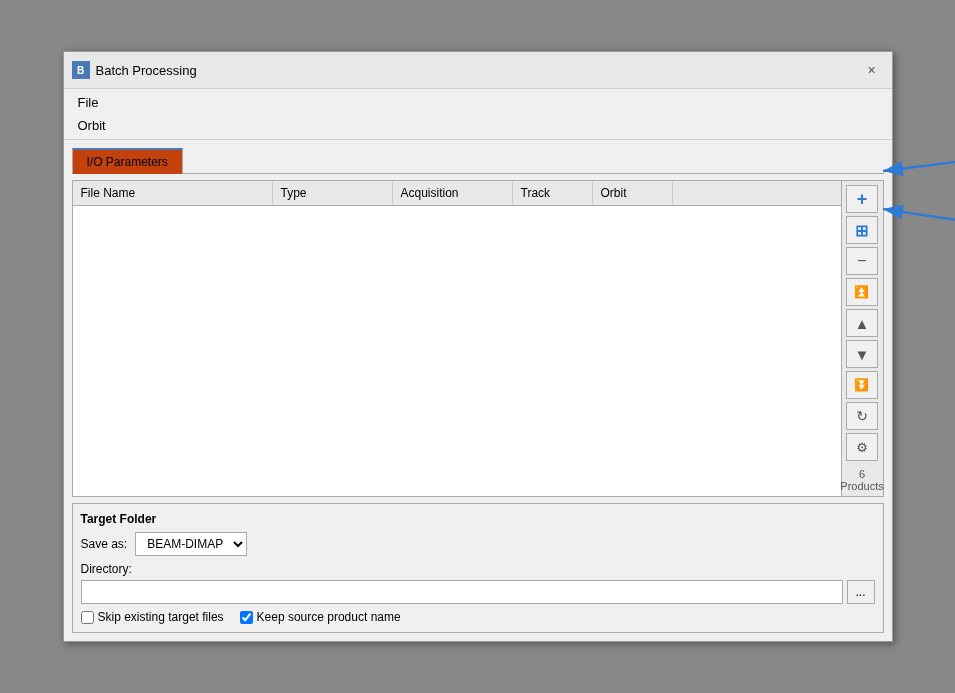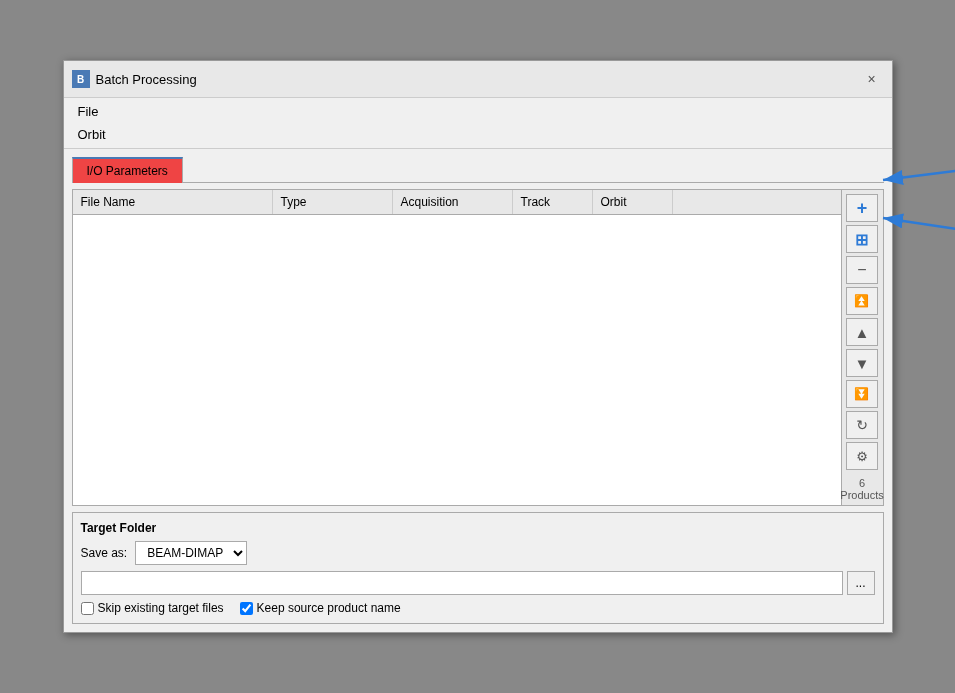--- a/index.html
+++ b/index.html
@@ -88,21 +88,21 @@
       padding: 5px 14px;
       background: #f0f0f0;
       border: 1px solid #aaa;
       border-bottom: none;
       cursor: pointer;
       font-size: 12px;
       color: #000;
       margin-bottom: -1px;
     }
     .tab.active {
-      background: #ef4444;
+      background: #c2410c;
       border-top: 2px solid #4a7ab5;
       z-index: 1;
     }
     .main-panel {
       display: flex;
       flex: 1;
       gap: 0;
       border: 1px solid #aaa;
       background: #fff;
     }
@@ -306,20 +306,21 @@
       <div class="target-folder-section">
         <div class="section-title">Target Folder</div>
         <div class="save-as-row">
           <span class="save-label">Save as:</span>
           <select class="save-select">
             <option>BEAM-DIMAP</option>
             <option>GeoTIFF</option>
             <option>NetCDF</option>
           </select>
         </div>
+        <div class="directory-label">Directory:</div>
         <div class="directory-row">
           <input class="directory-input" type="text" value="" style="">
           <button class="browse-btn">...</button>
         </div>
         <div class="checkboxes-row">
           <label class="checkbox-label">
             <input type="checkbox" style="">
             <span>Skip existing target files</span>
           </label>
           <label class="checkbox-label">

